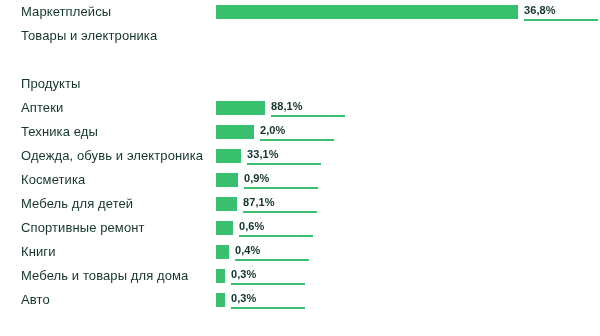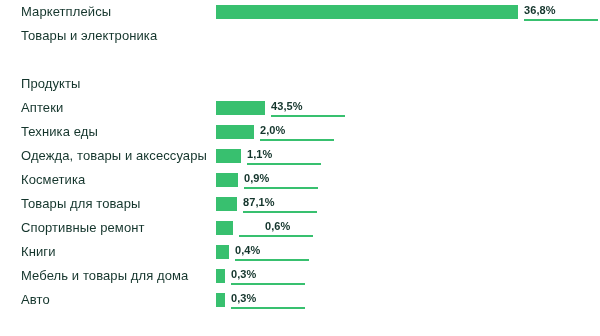--- a/index.html
+++ b/index.html
@@ -114,71 +114,71 @@
       <div class="row">
       </div>
       <div class="row">
         <div class="row-label">Продукты</div>
       </div>
       <div class="row">
         <div class="row-label">Аптеки</div>
         <div class="bar-track">
           <div class="bar" style="width: 49px; background: rgb(56, 192, 111);"></div>
           <div class="value-wrap" style="left: 55px;">
-            <div class="value-text" style="color: rgb(20, 53, 44);">43,5%</div>
+            <div class="value-text" style="color: rgb(20, 53, 44);">88,1%</div>
             <div class="value-rule" style="background: rgb(56, 192, 111);"></div>
           </div>
         </div>
       </div>
       <div class="row">
         <div class="row-label">Техника еды</div>
         <div class="bar-track">
           <div class="bar" style="width: 38px; background: rgb(56, 192, 111);"></div>
           <div class="value-wrap" style="left: 44px;">
             <div class="value-text" style="color: rgb(20, 53, 44);">2,0%</div>
             <div class="value-rule" style="background: rgb(56, 192, 111);"></div>
           </div>
         </div>
       </div>
       <div class="row">
-        <div class="row-label">Одежда, товары и аксессуары</div>
+        <div class="row-label">Одежда, обувь и электроника</div>
         <div class="bar-track">
           <div class="bar" style="width: 25px; background: rgb(56, 192, 111);"></div>
           <div class="value-wrap" style="left: 31px;">
-            <div class="value-text" style="color: rgb(20, 53, 44);">1,1%</div>
+            <div class="value-text" style="color: rgb(20, 53, 44);">33,1%</div>
             <div class="value-rule" style="background: rgb(56, 192, 111);"></div>
           </div>
         </div>
       </div>
       <div class="row">
         <div class="row-label">Косметика</div>
         <div class="bar-track">
           <div class="bar" style="width: 22px; background: rgb(56, 192, 111);"></div>
           <div class="value-wrap" style="left: 28px;">
             <div class="value-text" style="color: rgb(20, 53, 44);">0,9%</div>
             <div class="value-rule" style="background: rgb(56, 192, 111);"></div>
           </div>
         </div>
       </div>
       <div class="row">
-        <div class="row-label">Товары для товары</div>
+        <div class="row-label">Мебель для детей</div>
         <div class="bar-track">
           <div class="bar" style="width: 21px; background: rgb(56, 192, 111);"></div>
           <div class="value-wrap" style="left: 27px;">
             <div class="value-text" style="color: rgb(20, 53, 44);">87,1%</div>
             <div class="value-rule" style="background: rgb(56, 192, 111);"></div>
           </div>
         </div>
       </div>
       <div class="row">
         <div class="row-label">Спортивные ремонт</div>
         <div class="bar-track">
           <div class="bar" style="width: 17px; background: rgb(56, 192, 111);"></div>
           <div class="value-wrap" style="left: 23px;">
-            <div class="value-text" style="color: rgb(20, 53, 44); margin-left: 26px;">0,6%</div>
+            <div class="value-text" style="color: rgb(20, 53, 44);">0,6%</div>
             <div class="value-rule" style="background: rgb(56, 192, 111);"></div>
           </div>
         </div>
       </div>
       <div class="row">
         <div class="row-label">Книги</div>
         <div class="bar-track">
           <div class="bar" style="width: 13px; background: rgb(56, 192, 111);"></div>
           <div class="value-wrap" style="left: 19px;">
             <div class="value-text" style="color: rgb(20, 53, 44);">0,4%</div>

